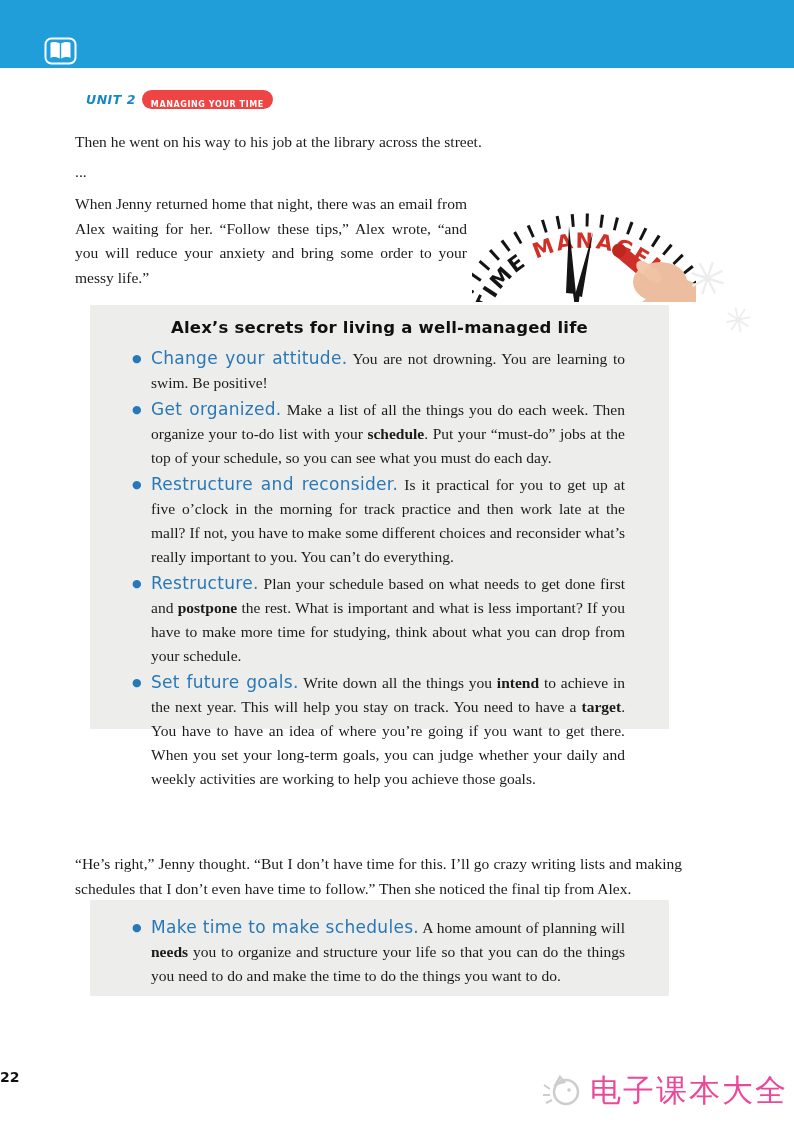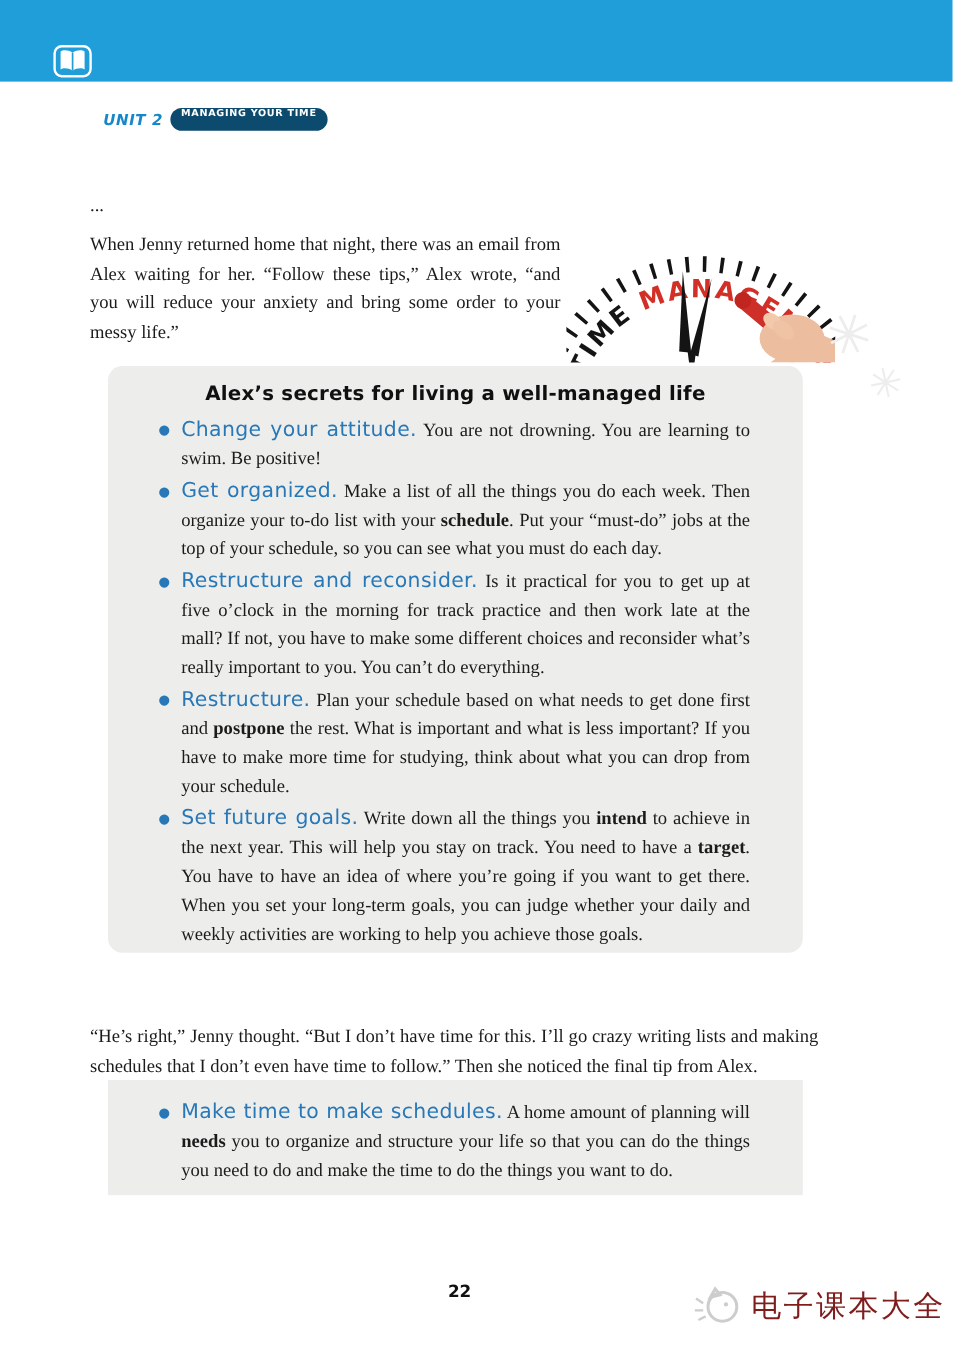--- a/index.html
+++ b/index.html
@@ -18,44 +18,43 @@
   .unit-pill {
     position:absolute; left:76px; top:40px; height:23px;
     background:#ffffff; border-radius:12px;
     display:flex; align-items:center; padding:0 2px 0 10px;margin-top:48px;
   }
   .unit-label {
     font-family:"DejaVu Sans", sans-serif; font-weight:bold; font-style:italic;
     font-size:12.5px; color:#1887c9; letter-spacing:0.5px; margin-right:6px;
   }
   .unit-title-pill {
-    background:#0c4a6e; border-radius:10px; height:19px;
-    display:flex; align-items:flex-start; padding:0 9px;
+    background:#ef4444; border-radius:10px; height:19px;
+    display:flex; align-items:flex-end; padding:0 9px;
   }
   .unit-title {
     font-family:"DejaVu Sans", sans-serif; font-weight:bold; font-size:8px;
     color:#ffffff; letter-spacing:0.6px;
   }
   
   .para { font-size:15.5px; line-height:24.5px; color:#1b1b1b; }
   .p1 { position:absolute; left:75px; top:130px; width:600px; }
   .pellipsis { position:absolute; left:75px; top:160px; width:100px; }
   .p2 { position:absolute; left:75px; top:192px; width:392px; text-align:justify; }
   .p3 { position:absolute; left:75px; top:852px; width:607px; text-align:justify; }
   
   .illustration { position:absolute; left:472px; top:180px; width:224px; height:122px; }
   .sparkle { position:absolute; font-family:"DejaVu Sans", sans-serif; color:#ededed; user-select:none; }
   .sp1 { left:688px; top:252px; font-size:46px; transform:rotate(18deg); }
   .sp2 { left:724px; top:300px; font-size:34px; transform:rotate(-12deg); }
   .sp3 { left:642px; top:300px; font-size:26px; transform:rotate(30deg); color:#f1f1f1; }
   
   .tips-box {
-    position:absolute; left:90px; top:305px; width:579px; height:489px;
+    position:absolute; left:90px; top:305px; width:579px; height:424px;
     background:#ededeb;
-    border-radius:12px;
   }
   .final-box {
     position:absolute; left:90px; top:900px; width:579px; height:96px;
     background:#ededeb;
   }
   .tips-title {
     padding-top:13px; text-align:center;
     font-family:"DejaVu Sans", sans-serif; font-weight:bold; font-size:16.5px;
     color:#101010; letter-spacing:0.2px;
   }
@@ -67,30 +66,30 @@
     position:absolute; left:0; top:1px; color:#2878b8; font-size:11px;
     font-family:"DejaVu Sans", sans-serif;
   }
   .tip-lead {
     font-family:"DejaVu Sans", sans-serif; font-size:17px; color:#2878b8;
     letter-spacing:0.3px;
   }
   .bold { font-weight:bold; }
   
   .page-number {
-    position:absolute; left:0; top:1069px; width:766px; text-align:center;
+    position:absolute; left:0; top:1069px; width:766px; text-align:left;
     font-family:"DejaVu Sans", sans-serif; font-weight:bold; font-size:14px; color:#111;
   }
   .watermark {
     position:absolute; right:6px; top:1070px; display:flex; align-items:center;
     color:#cdcdcd;
   }
   .watermark-icon { width:40px; height:36px; margin-right:8px; }
   .watermark-text {
-    font-family:"DejaVu Sans", sans-serif; font-size:25px; letter-spacing:2px; color:#7f1d1d;text-align:center;
+    font-family:"DejaVu Sans", sans-serif; font-size:31px; letter-spacing:2px; color:#ec4899;text-align:center;
   }
 </style>
 </head>
 <body>
 
 <div class="page">
 
   <header class="topbar">
     <div class="book-badge">
       <svg viewBox="0 0 33 28" width="33" height="28">
@@ -100,20 +99,21 @@
       </svg>
     </div>
     <div class="unit-pill">
       <span class="unit-label">UNIT 2</span>
       <span class="unit-title-pill">
         <span class="unit-title">MANAGING YOUR TIME</span>
       </span>
     </div>
   </header>
 
+  <p class="para p1">Then he went on his way to his job at the library across the street.</p>
   <p class="para pellipsis">...</p>
   <p class="para p2">When Jenny returned home that night, there was an email from Alex waiting for her. “Follow these tips,” Alex wrote, “and you will reduce your anxiety and bring some order to your messy life.”</p>
 
   <div class="illustration">
     <svg viewBox="0 0 224 122" width="224" height="122">
 
       <circle cx="112" cy="172" r="132" fill="none" stroke="#141414" stroke-width="13" stroke-dasharray="3 11.5"></circle>
 
       <defs>
         <path id="arcText" d="M 11 147 A 104 104 0 0 1 213 147" fill="none"></path>

